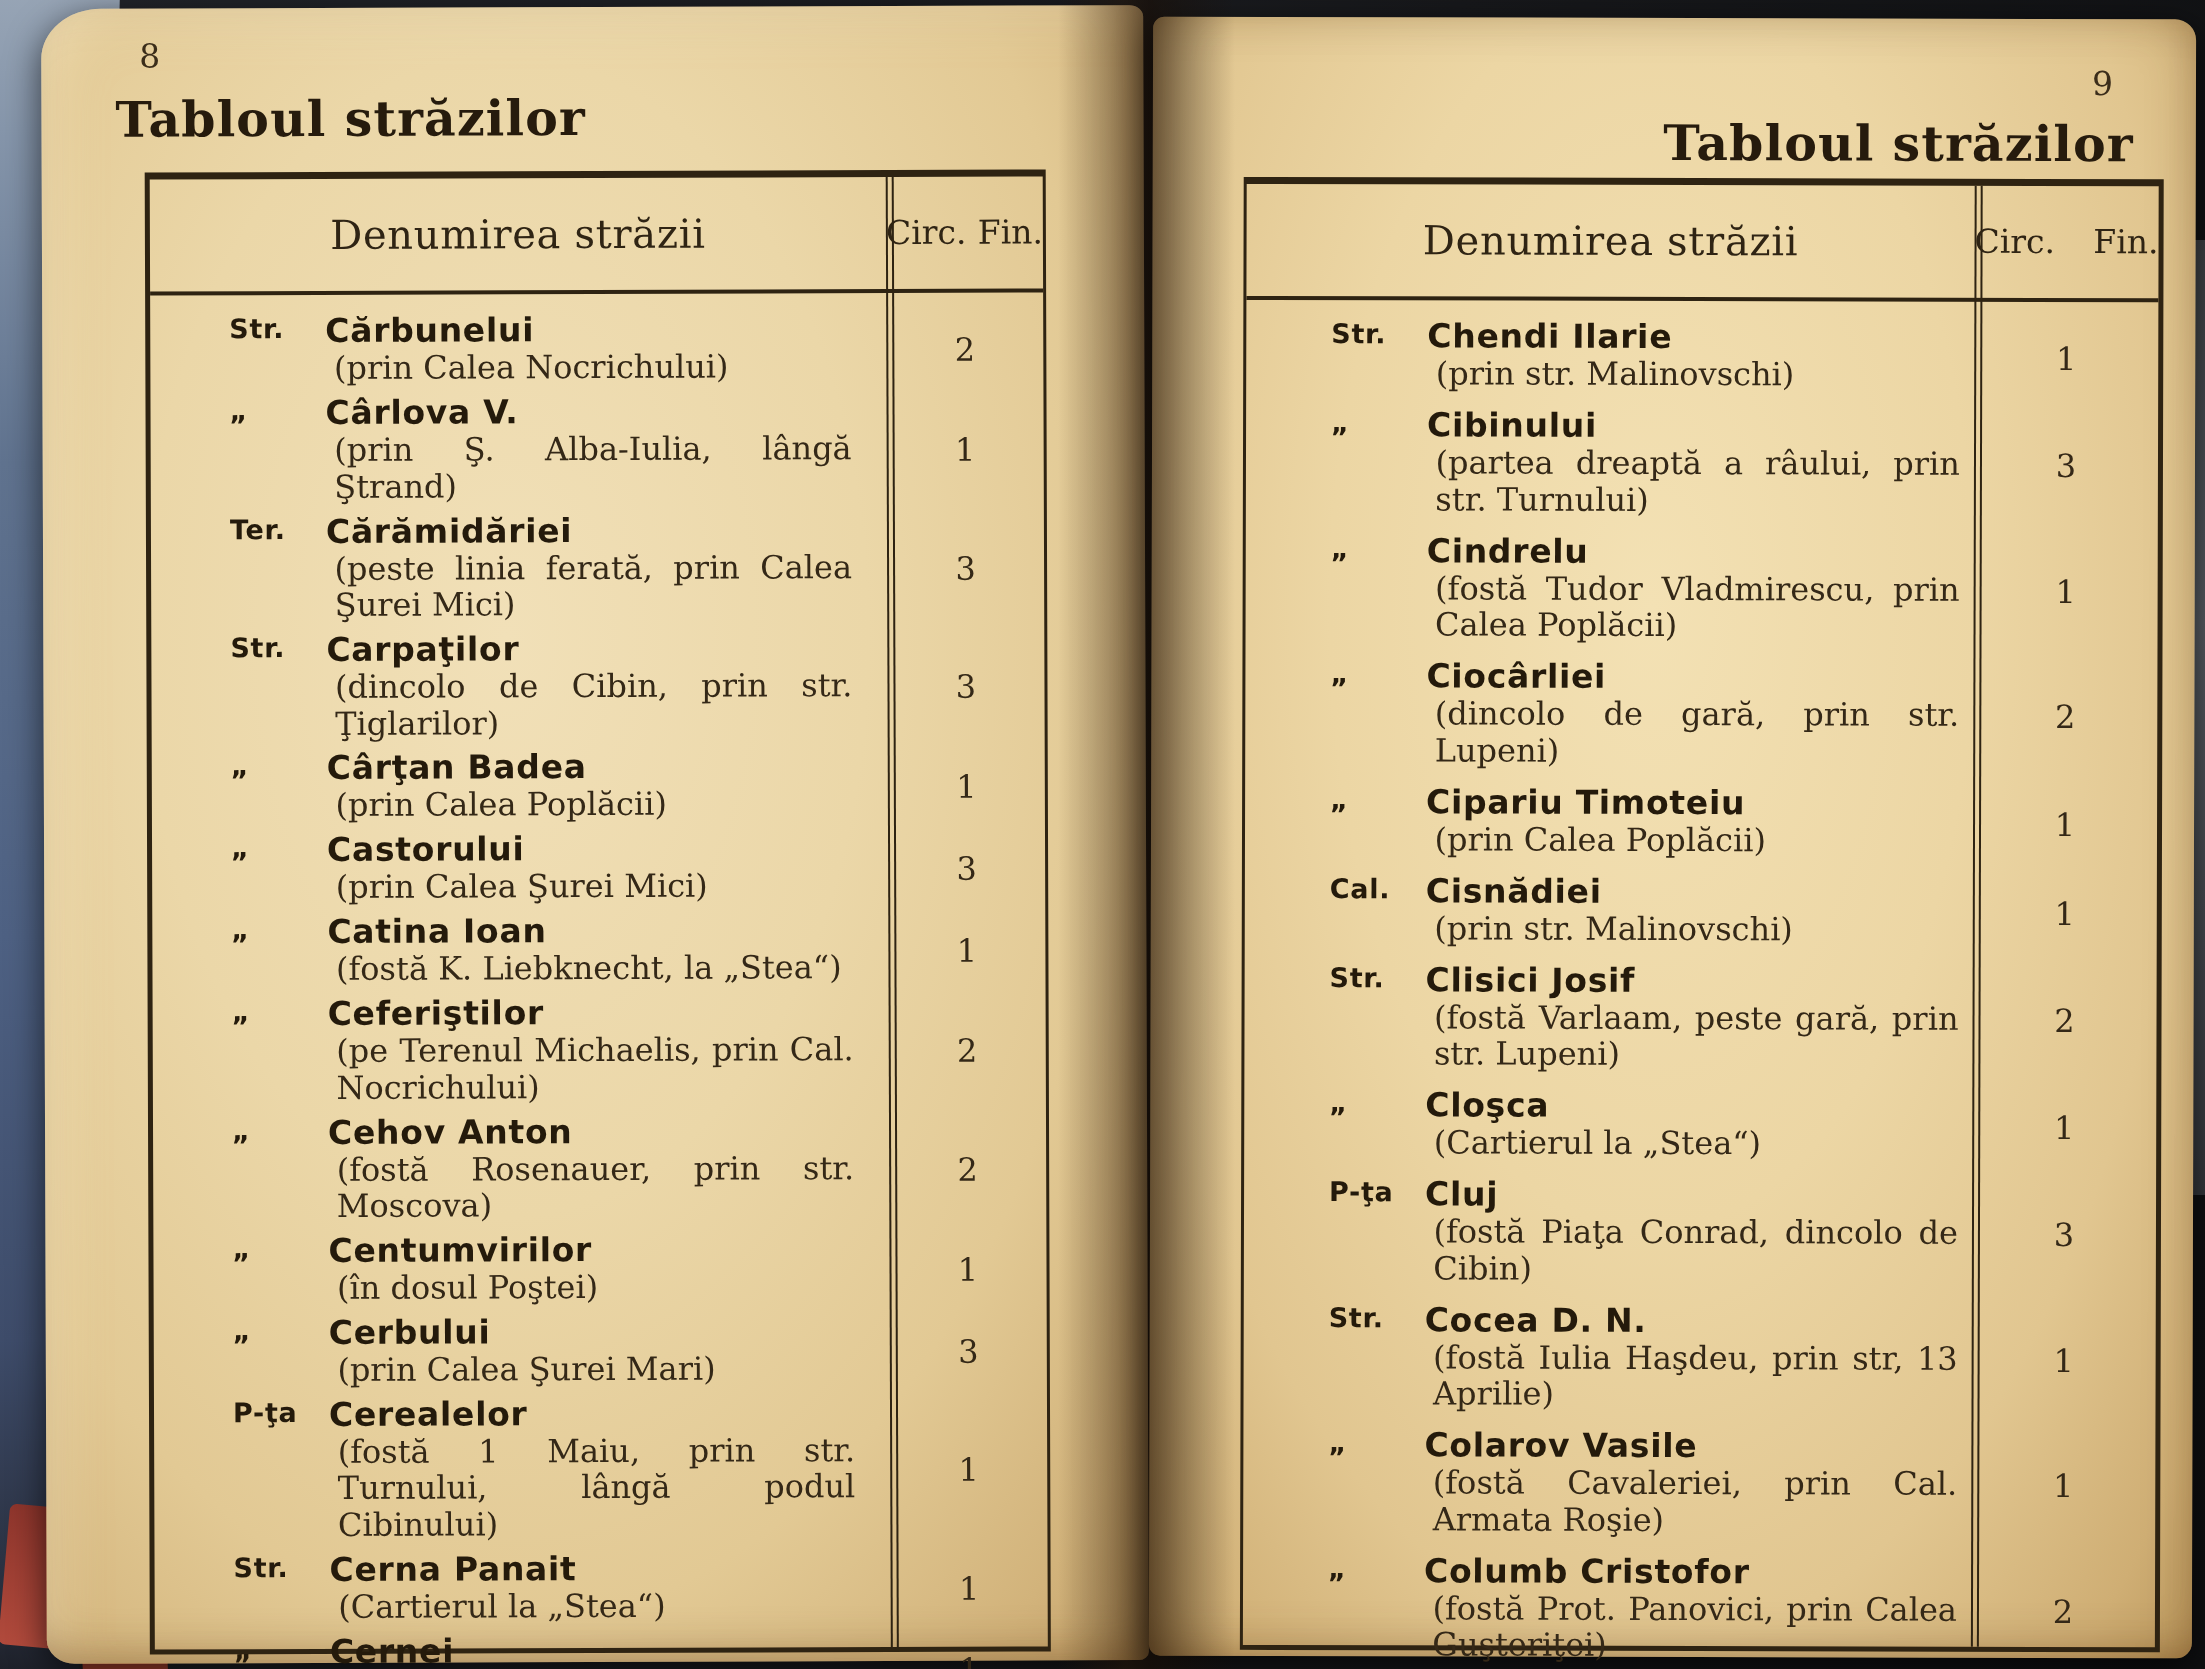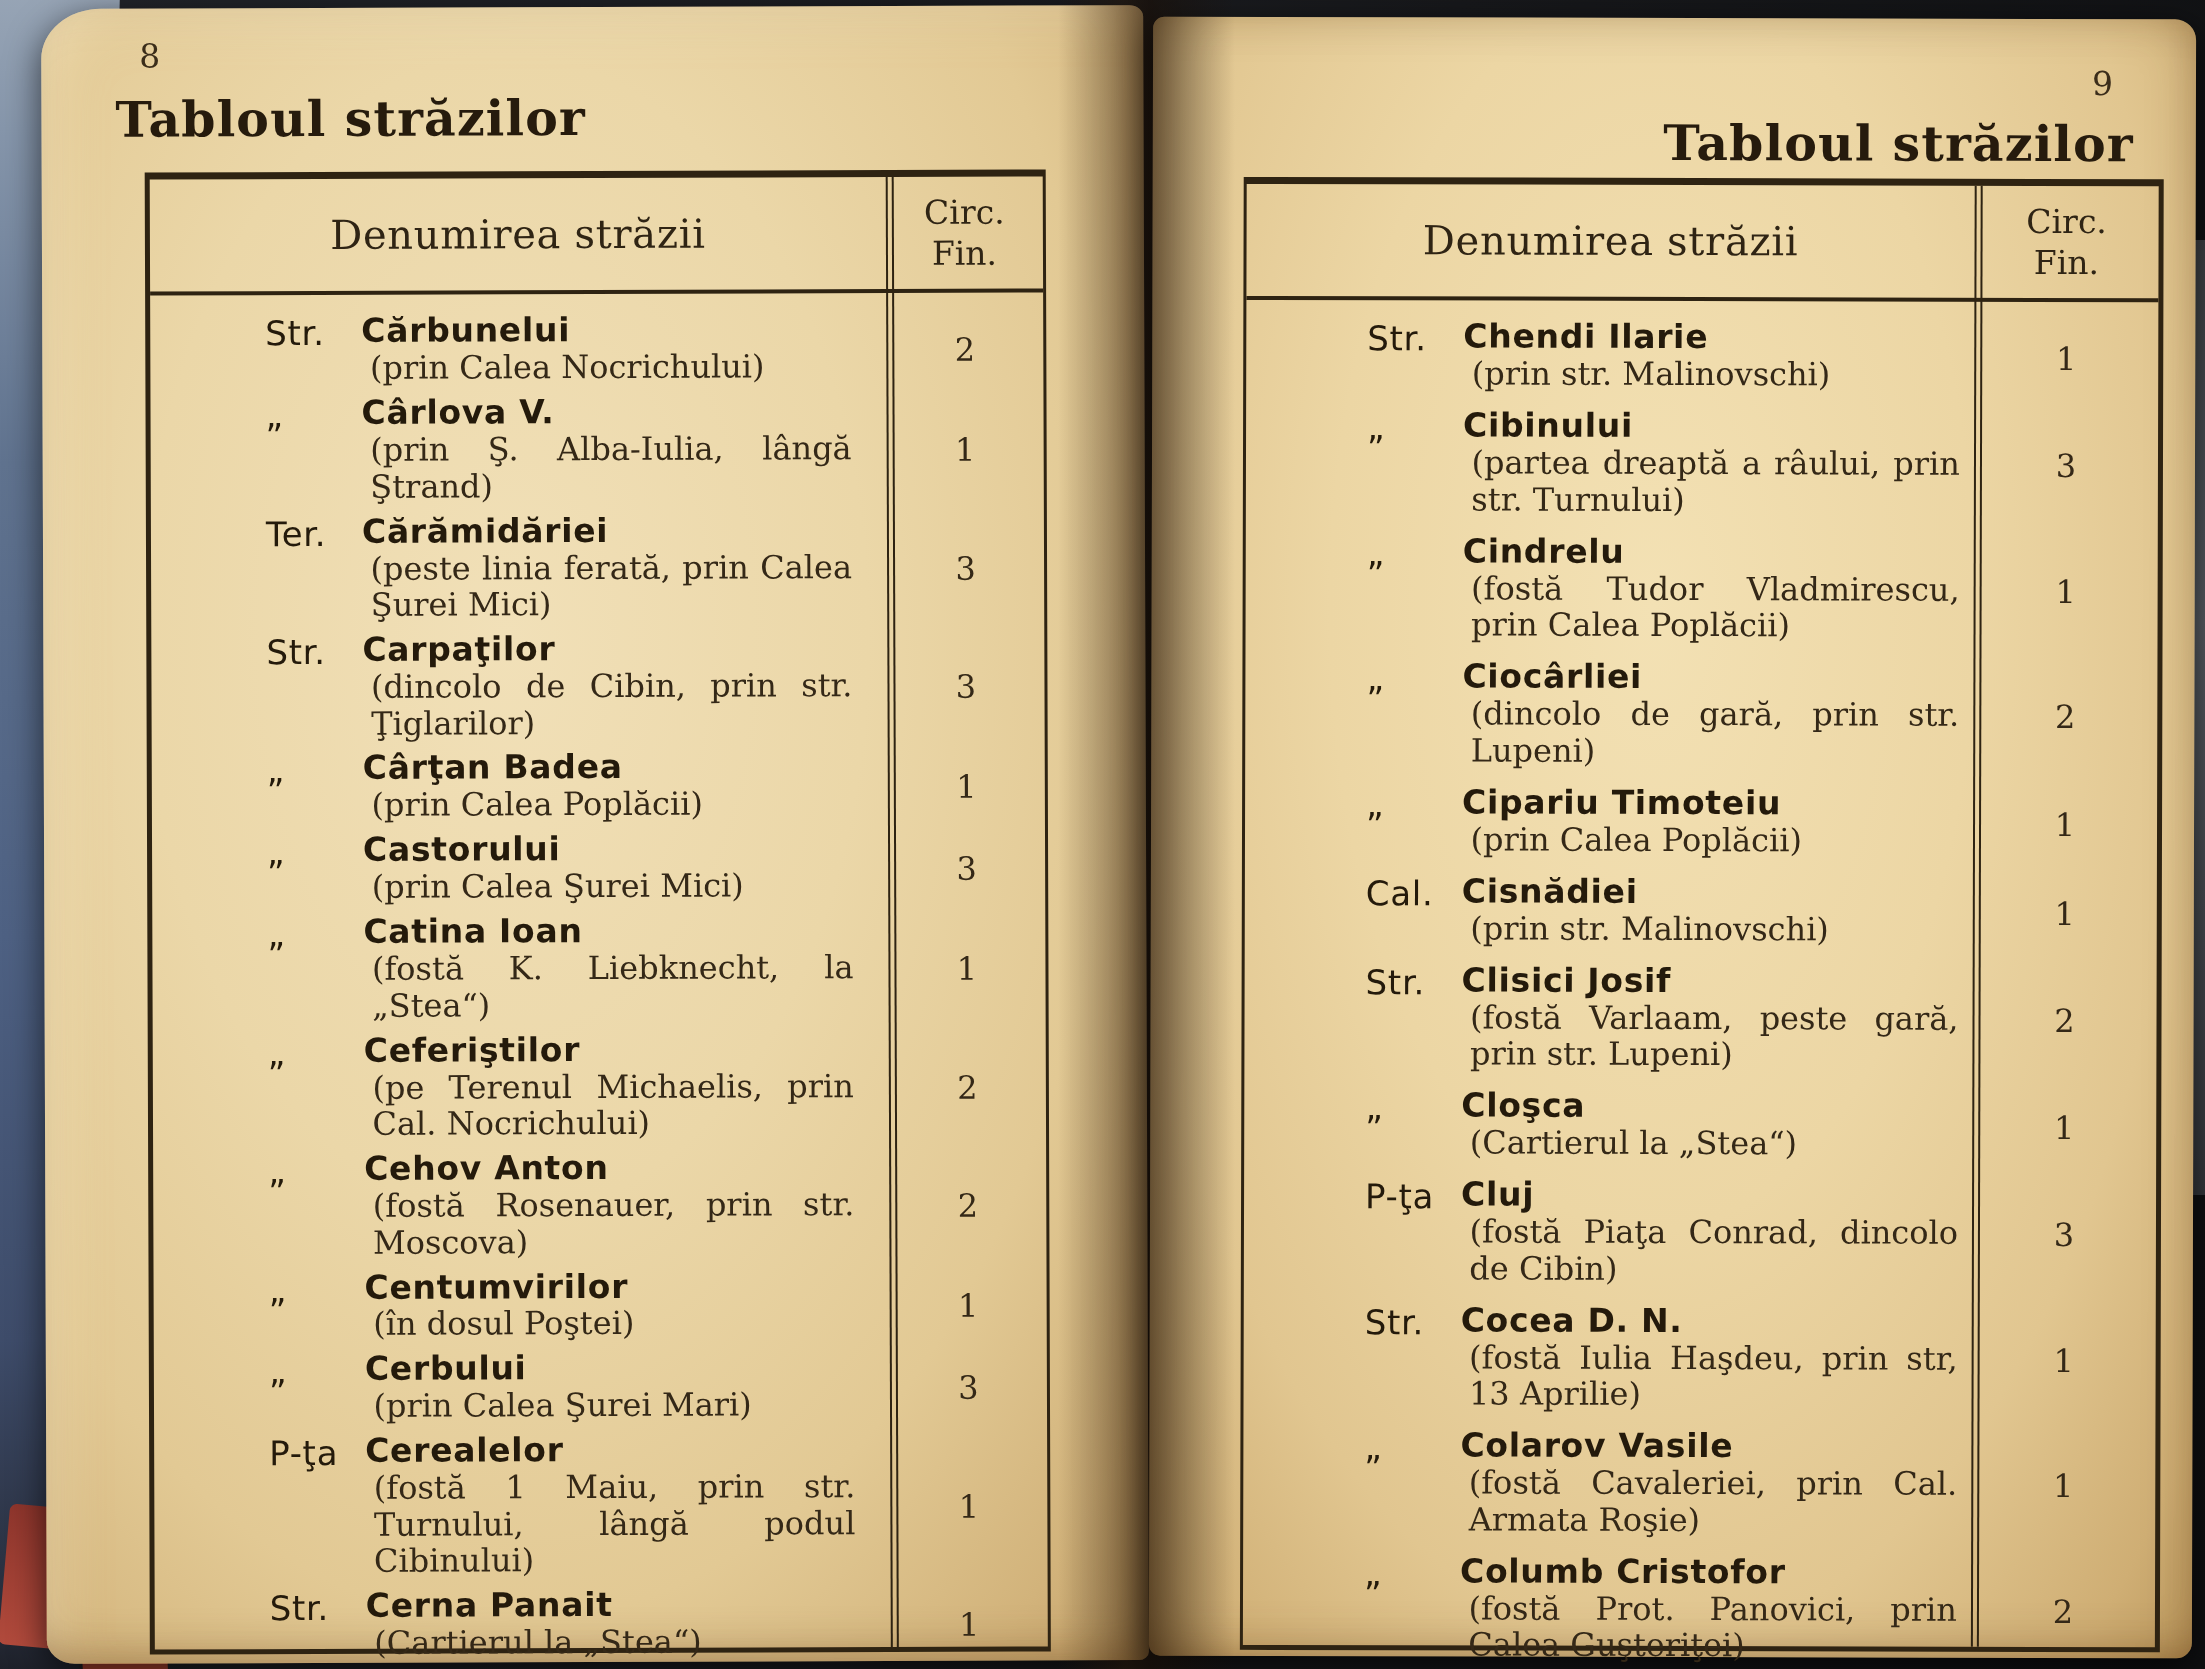--- a/index.html
+++ b/index.html
@@ -46,37 +46,37 @@
   .page--right .title{right:62px;top:96px;}
 
   .s-table{position:absolute;border-style:solid;border-color:#2e2312;}
   .page--left .s-table{left:103px;top:164px;width:893px;height:1470px;border-width:7px 3.5px 5px 5.7px;}
   .page--right .s-table{left:91px;top:160px;width:912px;height:1461px;border-width:7px 5.7px 5px 3.5px;}
 
   .t-header{display:flex;height:112px;border-bottom:4.2px solid #2e2312;}
   .h-name{display:flex;align-items:center;justify-content:center;font-size:40px;color:#2f2414;letter-spacing:0.7px;}
   .page--left .h-name{width:736px;}
   .page--right .h-name{width:728px;}
-  .h-circ{flex:1;display:flex;flex-direction:column;align-items:center;justify-content:center;
+  .h-circ{flex:1;display:flex;flex-direction:row;align-items:center;justify-content:space-between;
     font-size:33px;line-height:1.25;color:#2f2414;}
 
   .divider{position:absolute;top:0;bottom:0;width:7.8px;box-sizing:border-box;
     border-left:2.1px solid #2e2312;border-right:2.1px solid #2e2312;}
   .page--left .divider{left:736px;}
   .page--right .divider{left:728px;}
 
   .entries{position:absolute;left:0;right:0;top:116px;bottom:0;padding-top:18.4px;}
   .entry{display:flex;}
   .page--left .entry{margin-bottom:8.5px;}
   .page--right .entry{margin-bottom:15.6px;}
   .e-main{box-sizing:border-box;display:flex;}
   .page--left .e-main{width:736px;padding-left:79px;}
   .page--right .e-main{width:728px;padding-left:85px;}
-  .prefix{flex:none;width:96px;font-family:"DejaVu Sans",sans-serif;font-weight:400;
-    font-size:34px;line-height:1.18;color:#241a0b;letter-spacing:0.7px;margin-left:36px;}
+  .prefix{flex:none;width:96px;font-family:"DejaVu Sans",sans-serif;font-weight:700;
+    font-size:27px;line-height:1.18;color:#241a0b;letter-spacing:0.7px;}
   .e-text{flex:1;}
   .page--left .e-text{padding-right:35px;}
   .page--right .e-text{padding-right:14px;}
   .s-name{display:block;font-family:"DejaVu Sans",sans-serif;font-weight:800;font-size:33px;
     line-height:1.12;letter-spacing:0.7px;color:#241a0b;}
   .s-desc{display:block;margin-left:8.5px;font-size:32px;line-height:1.14;color:#342817;
     text-align:justify;}
   .circ-val{flex:1;display:flex;align-items:center;justify-content:center;
     font-size:32px;color:#342817;padding-top:4.2px;}
 </style>

